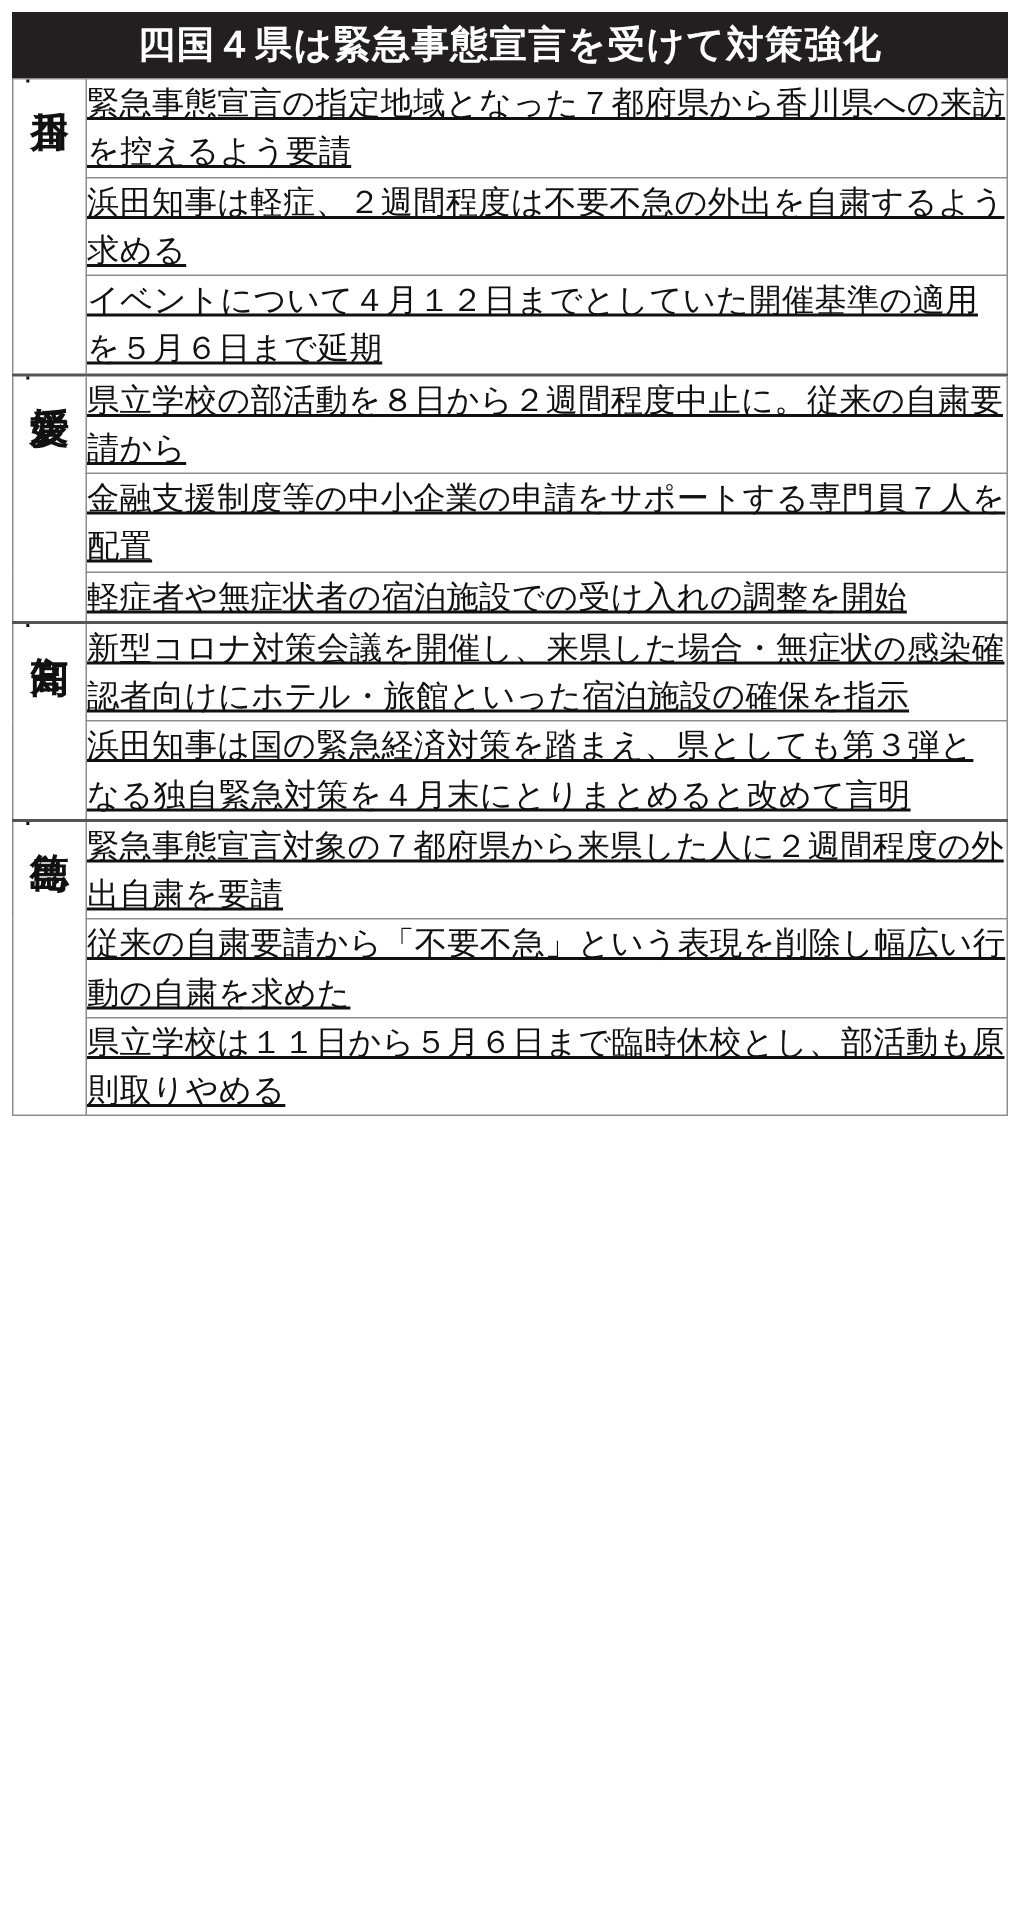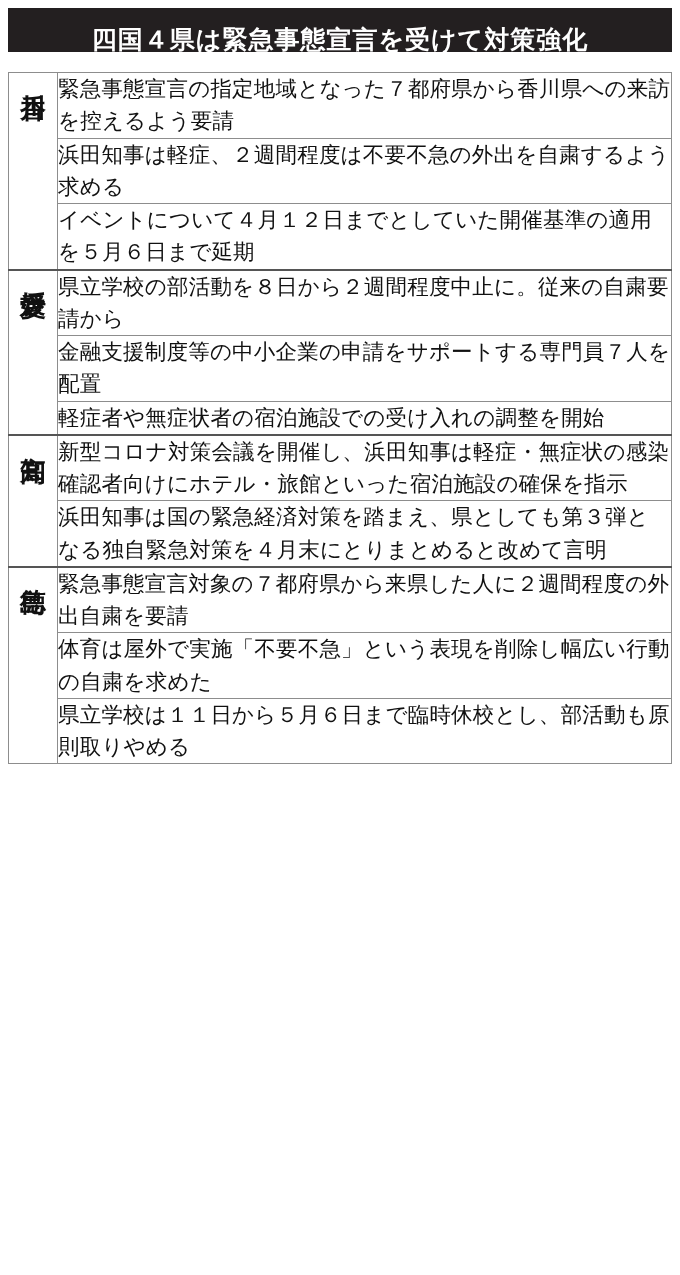--- a/index.html
+++ b/index.html
@@ -18,36 +18,37 @@
     height: 1275px;
     box-sizing: border-box;
     padding: 8px 8px 8px 8px;
     background: #ffffff;
   }
   .title-bar {
     background: #231f20;
     color: #ffffff;
     height: 44px;
     display: flex;
-    align-items: flex-end;
+    align-items: center;
     justify-content: center;
     box-sizing: border-box;
   }
   .title-text {
     font-size: 25px;
     font-weight: bold;
     letter-spacing: 1px;
     line-height: 1;
     white-space: nowrap;
   }
   table.matrix {
     width: 664px;
     border-collapse: collapse;
     table-layout: fixed;
-    margin-top: 20px;
+    margin-top: 0;
+    text-decoration: underline;
   }
   table.matrix td {
     border: 1px solid #8d8d8d;
     vertical-align: top;
     padding: 0;
   }
   td.pref-cell {
     width: 48px;
     text-align: center;
     vertical-align: middle;
@@ -126,40 +127,40 @@
         <td class="item-cell">
           <span class="item-text">軽症者や無症状者の宿泊施設での受け入れの調整を開始</span>
         </td>
       </tr>
 
       <tr>
         <td class="pref-cell group-sep" rowspan="2">
           <span class="pref-inner">高知</span>
         </td>
         <td class="item-cell group-sep">
-          <span class="item-text">新型コロナ対策会議を開催し、浜田知事は軽症・無症状の感染確認者向けにホテル・旅館といった宿泊施設の確保を指示</span>
+          <span class="item-text">新型コロナ対策会議を開催し、来県した場合・無症状の感染確認者向けにホテル・旅館といった宿泊施設の確保を指示</span>
         </td>
       </tr>
       <tr>
         <td class="item-cell">
           <span class="item-text">浜田知事は国の緊急経済対策を踏まえ、県としても第３弾となる独自緊急対策を４月末にとりまとめると改めて言明</span>
         </td>
       </tr>
 
       <tr>
         <td class="pref-cell group-sep" rowspan="3">
           <span class="pref-inner">徳島</span>
         </td>
         <td class="item-cell group-sep">
           <span class="item-text">緊急事態宣言対象の７都府県から来県した人に２週間程度の外出自粛を要請</span>
         </td>
       </tr>
       <tr>
         <td class="item-cell">
-          <span class="item-text">体育は屋外で実施「不要不急」という表現を削除し幅広い行動の自粛を求めた</span>
+          <span class="item-text">従来の自粛要請から「不要不急」という表現を削除し幅広い行動の自粛を求めた</span>
         </td>
       </tr>
       <tr>
         <td class="item-cell">
           <span class="item-text">県立学校は１１日から５月６日まで臨時休校とし、部活動も原則取りやめる</span>
         </td>
       </tr>
 
     </tbody>
   </table>

